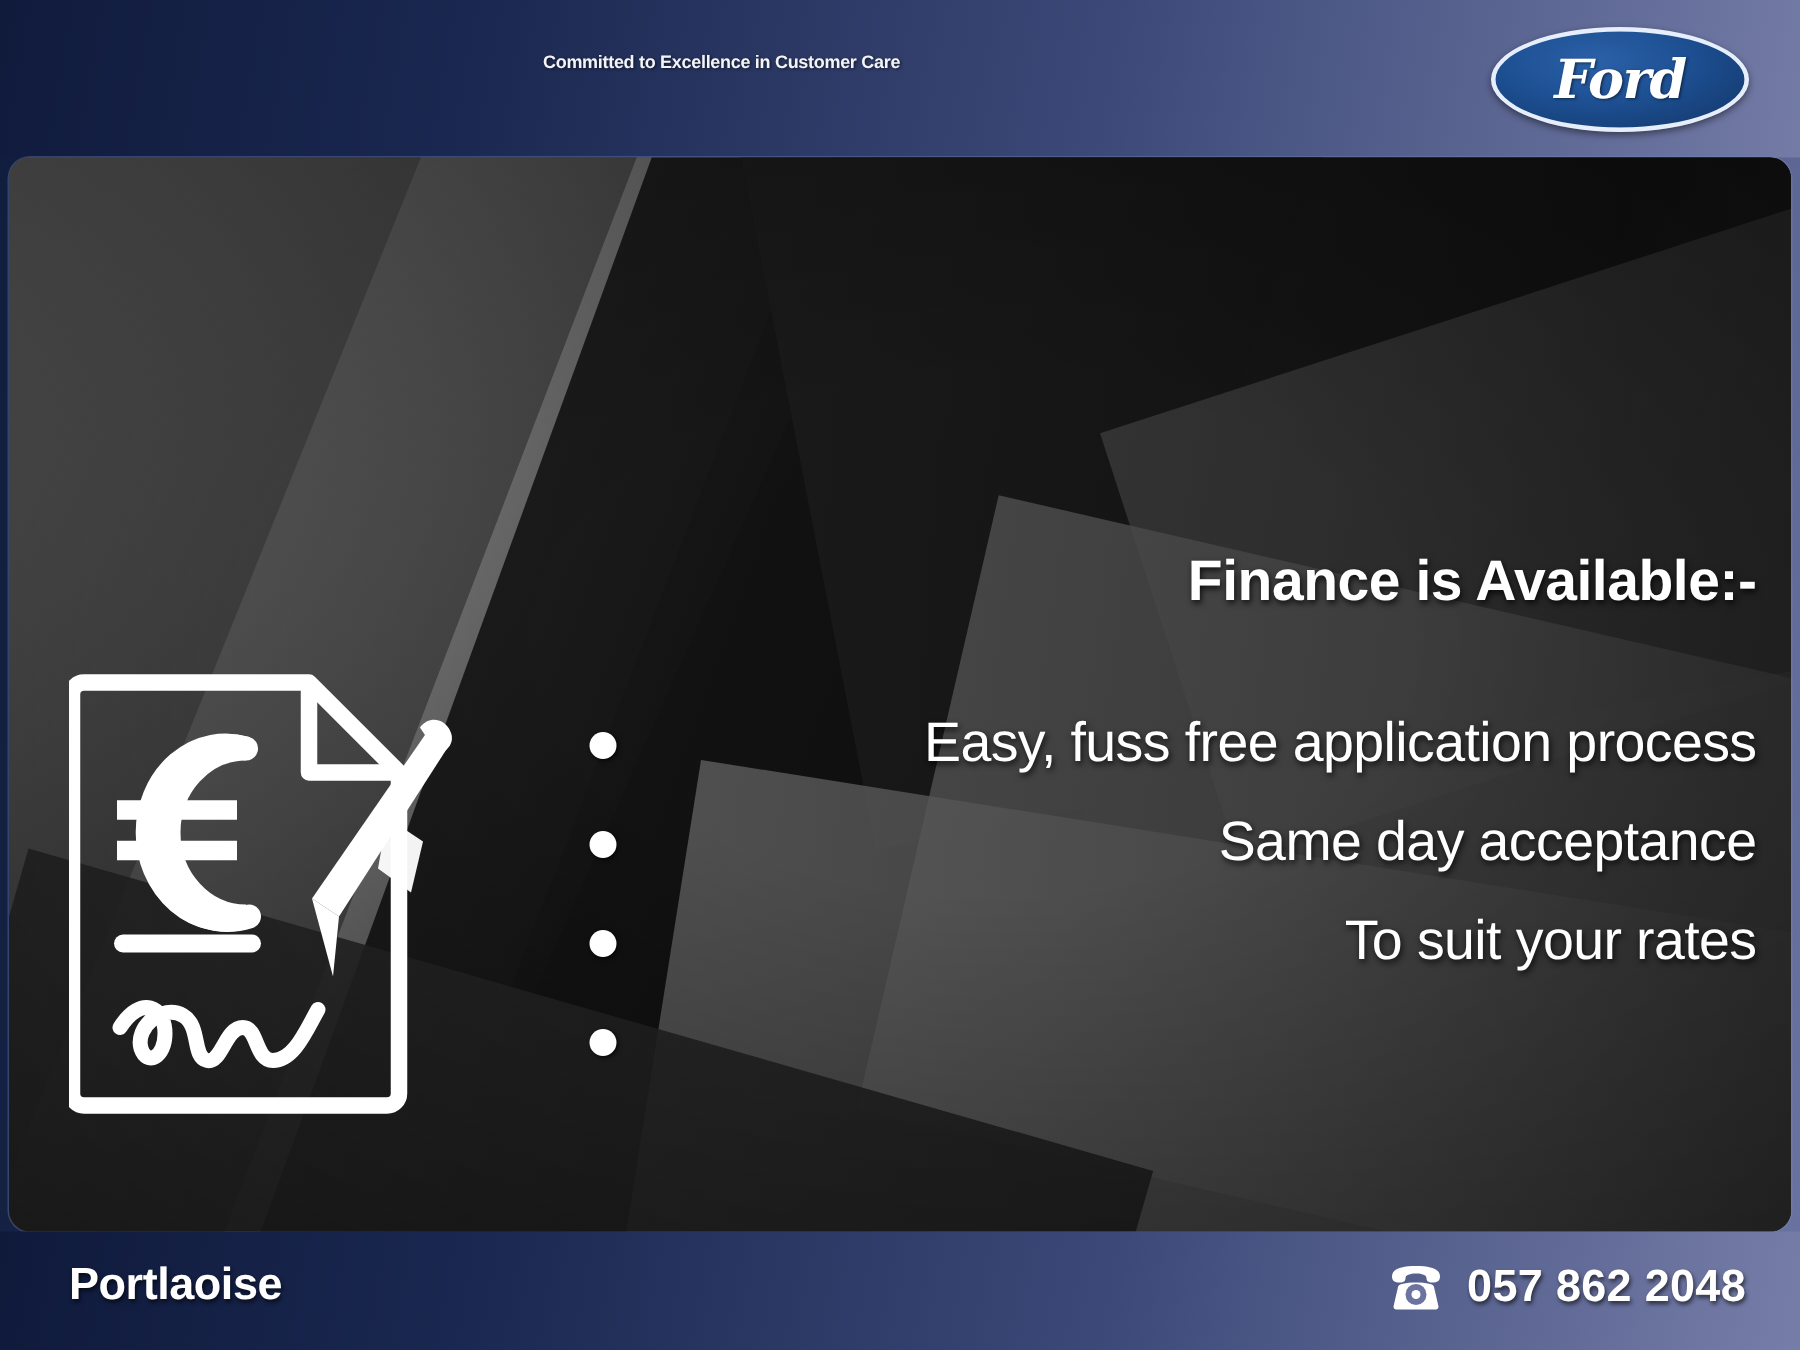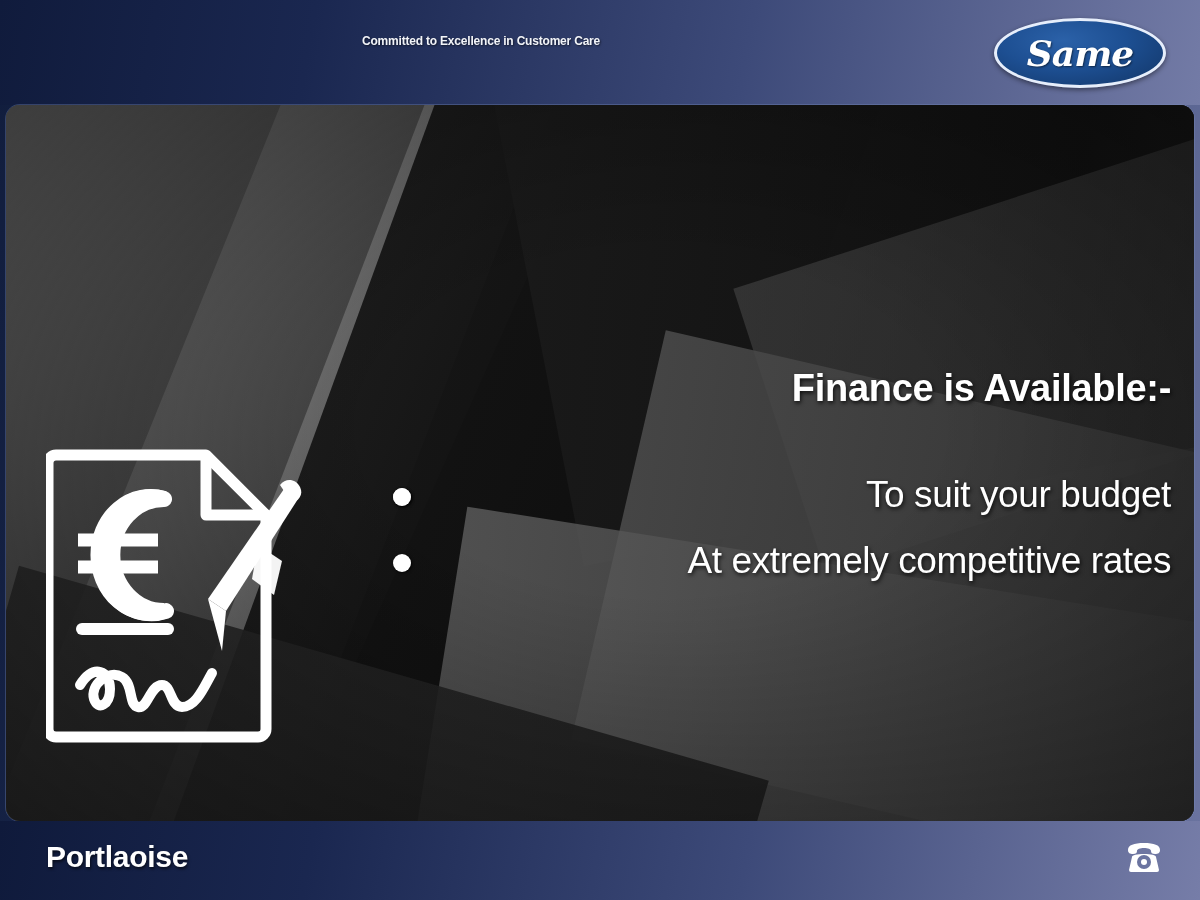--- a/index.html
+++ b/index.html
@@ -254,21 +254,21 @@
 
 <div class="banner">
 
   <div class="header">
 
 
     <div class="tagline">Committed to Excellence in Customer Care</div>
 
     <div class="ford-wrap">
       <div class="ford-oval"></div>
-      <div class="ford-text">Same</div>
+      <div class="ford-text">Ford</div>
     </div>
   </div>
 
   <div class="panel">
     <div class="bg-base"></div>
     <div class="shard s1"></div>
     <div class="shard s2"></div>
     <div class="shard s9"></div>
     <div class="shard s3"></div>
     <div class="shard s4"></div>
@@ -301,28 +301,32 @@
         <path d="M234 48 c6 -8 16 -6 20 2 c4 8 -2 14 -8 16 z" fill="#ffffff"></path>
         <path d="M212 108 l24 16 -8 34 -22 -16 z" fill="#ffffff" opacity="0.95"></path>
       </svg>
     </div>
 
     <div class="content">
       <div class="headline">Finance is Available:-</div>
       <ul class="bullets">
         <li class="bullet">
           <span class="dot"></span>
+          <span>Easy, fuss free application process</span>
         </li>
         <li class="bullet">
           <span class="dot"></span>
-          <span>To suit your budget</span>
+          <span>Same day acceptance</span>
         </li>
         <li class="bullet">
           <span class="dot"></span>
-          <span>At extremely competitive rates</span>
+          <span>To suit your rates</span>
+        </li>
+        <li class="bullet">
+          <span class="dot"></span>
         </li>
       </ul>
     </div>
   </div>
 
   <div class="footer">
     <div class="branch">Portlaoise</div>
 
     <div class="phone-block">
       <span class="phone-icon">
@@ -331,16 +335,17 @@
           <path d="M4 9 c0 -5 6 -7 16 -7 c10 0 16 2 16 7 c0 3 -2 4 -5 4 c-3 0 -4 -1 -4 -3
                    c0 -2 -3 -3 -7 -3 c-4 0 -7 1 -7 3 c0 2 -1 3 -4 3 c-3 0 -5 -1 -5 -4 z" fill="#ffffff"></path>
 
           <path d="M8 16 c0 -2 5 -3 12 -3 c7 0 12 1 12 3 l3 13 a2 2 0 0 1 -2 2 h-26
                    a2 2 0 0 1 -2 -2 z" fill="#ffffff"></path>
 
           <circle cx="20" cy="21" r="7" fill="#6b74a0"></circle>
           <circle cx="20" cy="21" r="3" fill="#ffffff"></circle>
         </svg>
       </span>
+      <span class="phone-num">057 862 2048</span>
     </div>
   </div>
 
 </div>
 
 </body></html>

